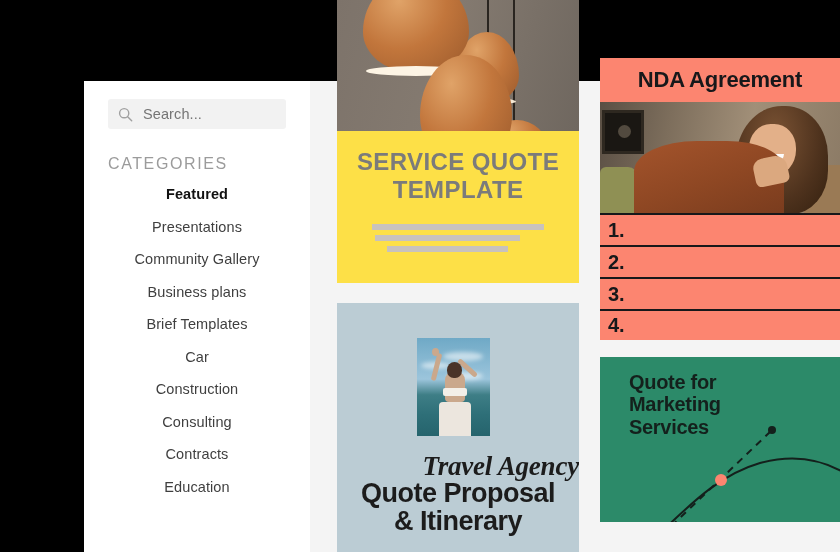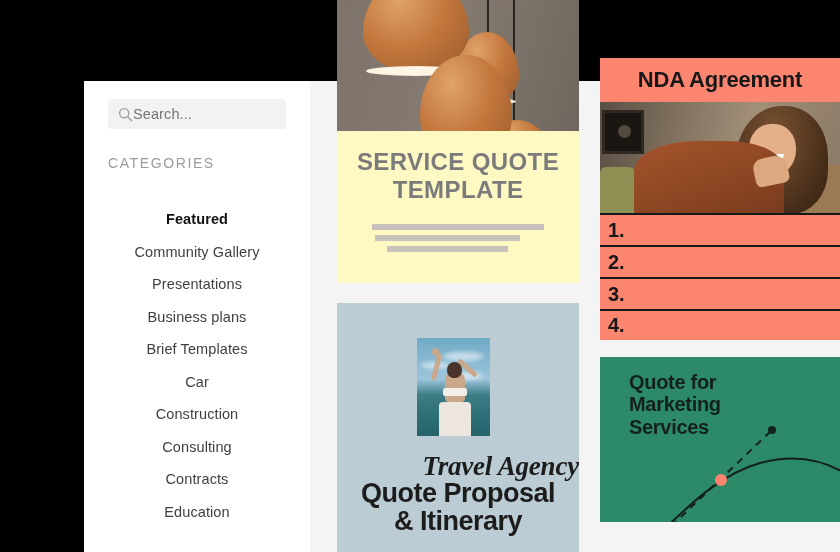--- a/index.html
+++ b/index.html
@@ -24,58 +24,59 @@
   .sidebar{
     position:absolute;
     left:84px; top:81px;
     width:226px; bottom:0;
     background:#ffffff;
     padding:18px 24px 0 24px;
     overflow:hidden;
   }
   .search-box{
     display:flex; align-items:center;
+    gap:10px;
     height:30px;
     background:#f2f2f2;
     border-radius:3px;
     padding:0 10px;
     margin-bottom:26px;
   }
   .search-icon{ width:15px; height:15px; flex:0 0 auto; display:block; }
   .search-input{
     border:0; outline:0; background:transparent;
     font-family:"Liberation Sans", sans-serif;
     font-size:14.5px; color:#8a8a8a;
     width:100%;
     letter-spacing:.1px;
   }
   .cat-heading{
-    font-size:14px;
+    font-size:16px;
     letter-spacing:1.6px;
     color:#9b9b9b;
     text-transform:uppercase;
-    margin-bottom:32px;
+    margin-bottom:5px;
   }
   .cat-list{ list-style:none;text-align:center; }
   .cat-item{
     font-size:14.5px;
     color:#3f3f3f;
     line-height:1;
     padding:9px 0;
     cursor:pointer;
     letter-spacing:.1px;
   }
   .cat-item.active{ color:#111; font-weight:bold; }
 
   
   .col-mid{ position:absolute; left:337px; top:0; width:242px; }
   .col-right{ position:absolute; left:600px; top:58px; width:276px; }
 
   
-  .card-service{ width:242px; height:283px; background:#fef9c3; overflow:hidden; position:relative; }
+  .card-service{ width:242px; height:283px; background:#fde047; overflow:hidden; position:relative; }
   .lamp-photo{
     height:131px; width:100%;
     position:relative; overflow:hidden;
     background:linear-gradient(105deg,#7d736a 0%,#847a70 45%,#6f675f 100%);
   }
   .lamp{
     position:absolute;
     background:radial-gradient(ellipse at 34% 26%, #e0a368 0%, #c2763c 48%, #9b5a2c 100%);
   }
   .lamp-a{ width:106px; height:96px; left:26px; top:-24px; border-radius:50% 50% 46% 46% / 58% 58% 42% 42%; }
@@ -202,22 +203,22 @@
         <circle cx="6.6" cy="6.6" r="4.9" fill="none" stroke="#a0a0a0" stroke-width="1.5"></circle>
         <line x1="10.3" y1="10.4" x2="14.6" y2="14.7" stroke="#a0a0a0" stroke-width="1.5" stroke-linecap="round"></line>
       </svg>
       <input class="search-input" type="text" placeholder="Search..." style="">
     </div>
 
     <div class="cat-heading">CATEGORIES</div>
 
     <ul class="cat-list">
       <li class="cat-item active">Featured</li>
+      <li class="cat-item">Presentations</li>
       <li class="cat-item">Community Gallery</li>
-      <li class="cat-item">Presentations</li>
       <li class="cat-item">Business plans</li>
       <li class="cat-item">Brief Templates</li>
       <li class="cat-item">Car</li>
       <li class="cat-item">Construction</li>
       <li class="cat-item">Consulting</li>
       <li class="cat-item">Contracts</li>
       <li class="cat-item">Education</li>
     </ul>
   </aside>
 

